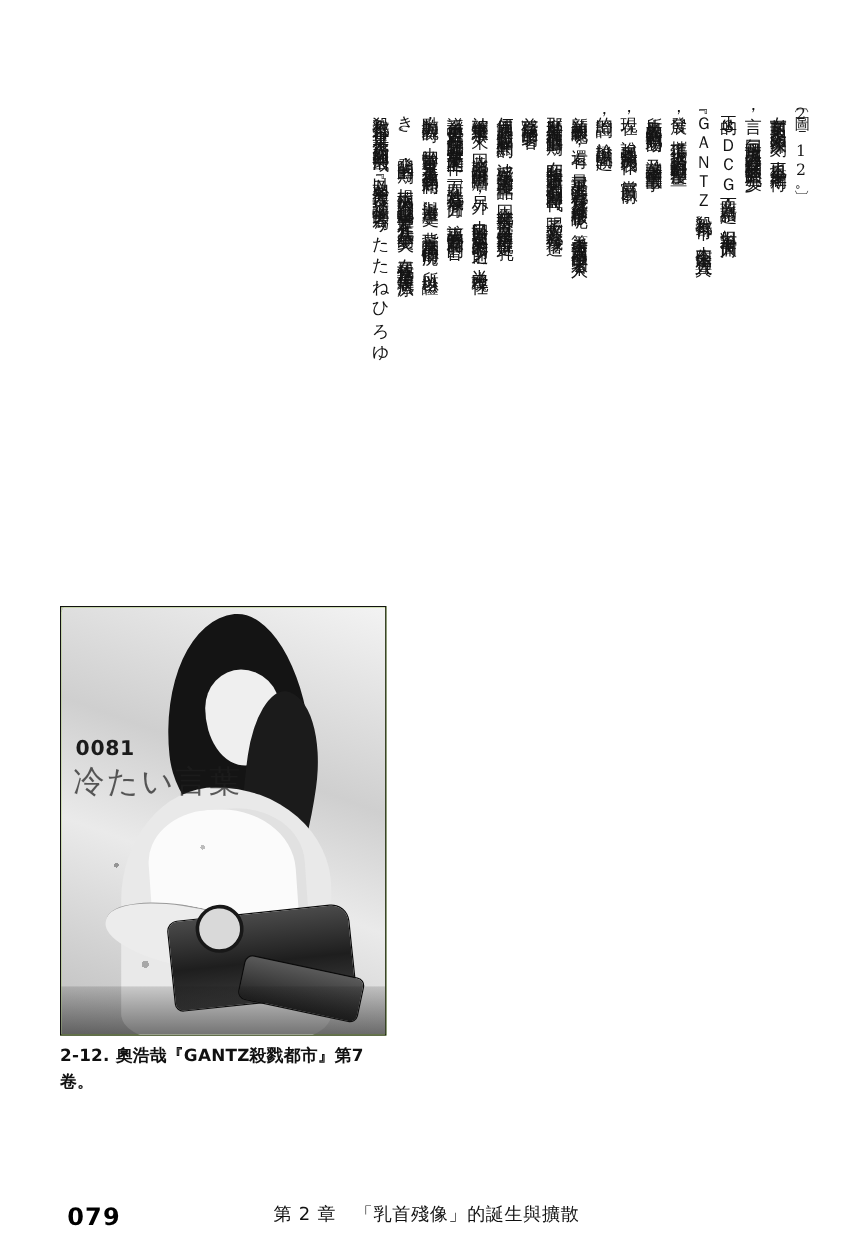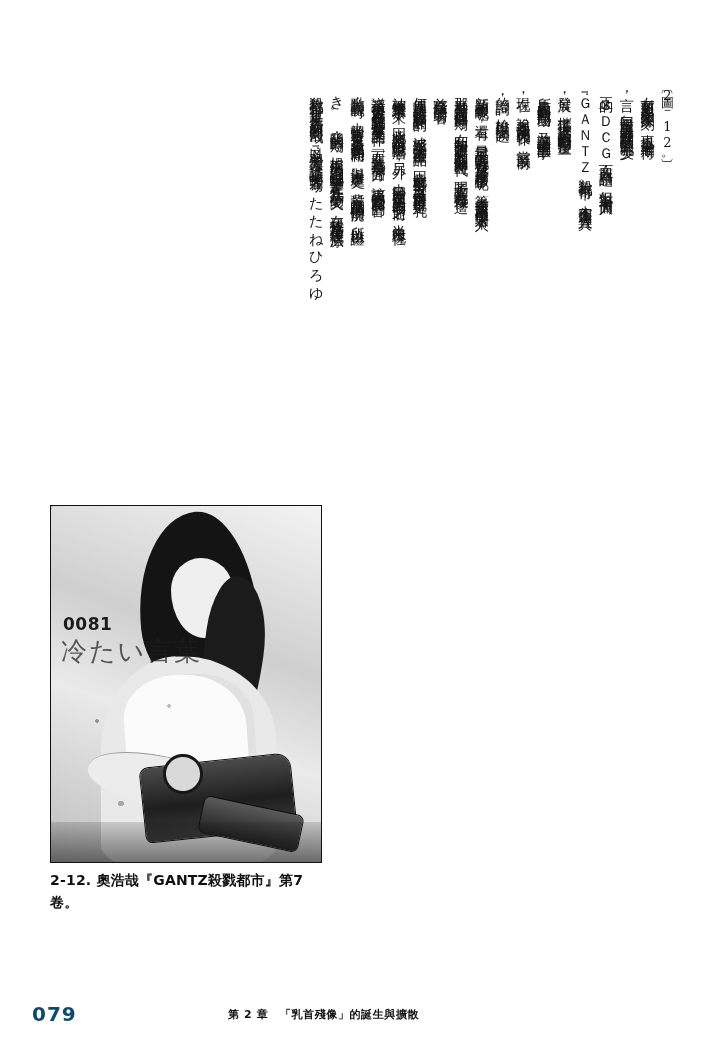--- a/index.html
+++ b/index.html
@@ -205,37 +205,37 @@
   
   .footer {
     position: absolute;
     left: 0;
     bottom: 24px;
     width: 710px;
     height: 24px;
   }
   .folio {
     position: absolute;
-    left: 32px;
+    left: 56px;
     bottom: 0;
     font-family: "DejaVu Sans", sans-serif;
     font-weight: bold;
     font-size: 20px;
     letter-spacing: 1px;
-    color: #0c4a6e;
+    color: #000000;
   }
   .running-head {
     position: absolute;
     left: 228px;
     bottom: 4px;
     font-family: "DejaVu Sans", sans-serif;
-    font-size: 11px;
+    font-size: 15px;
     letter-spacing: 0.6px;
     color: #111;
-    font-weight: bold;
+    font-weight: normal;
   }
 </style>
 </head>
 <body>
 
 <div class="page">
 
   <div class="body-text">
     <div class="vcol">殺戮都市』（集英社）為人所知的奧浩哉，以及『羽翼天使』（講談社）的作者為うたたねひろゆ</div>
     <div class="vcol">き。發明的時期，根據兩人的證詞也幾乎確定是在一九八八年的夏天。在尋找作為某種表現法原</div>

